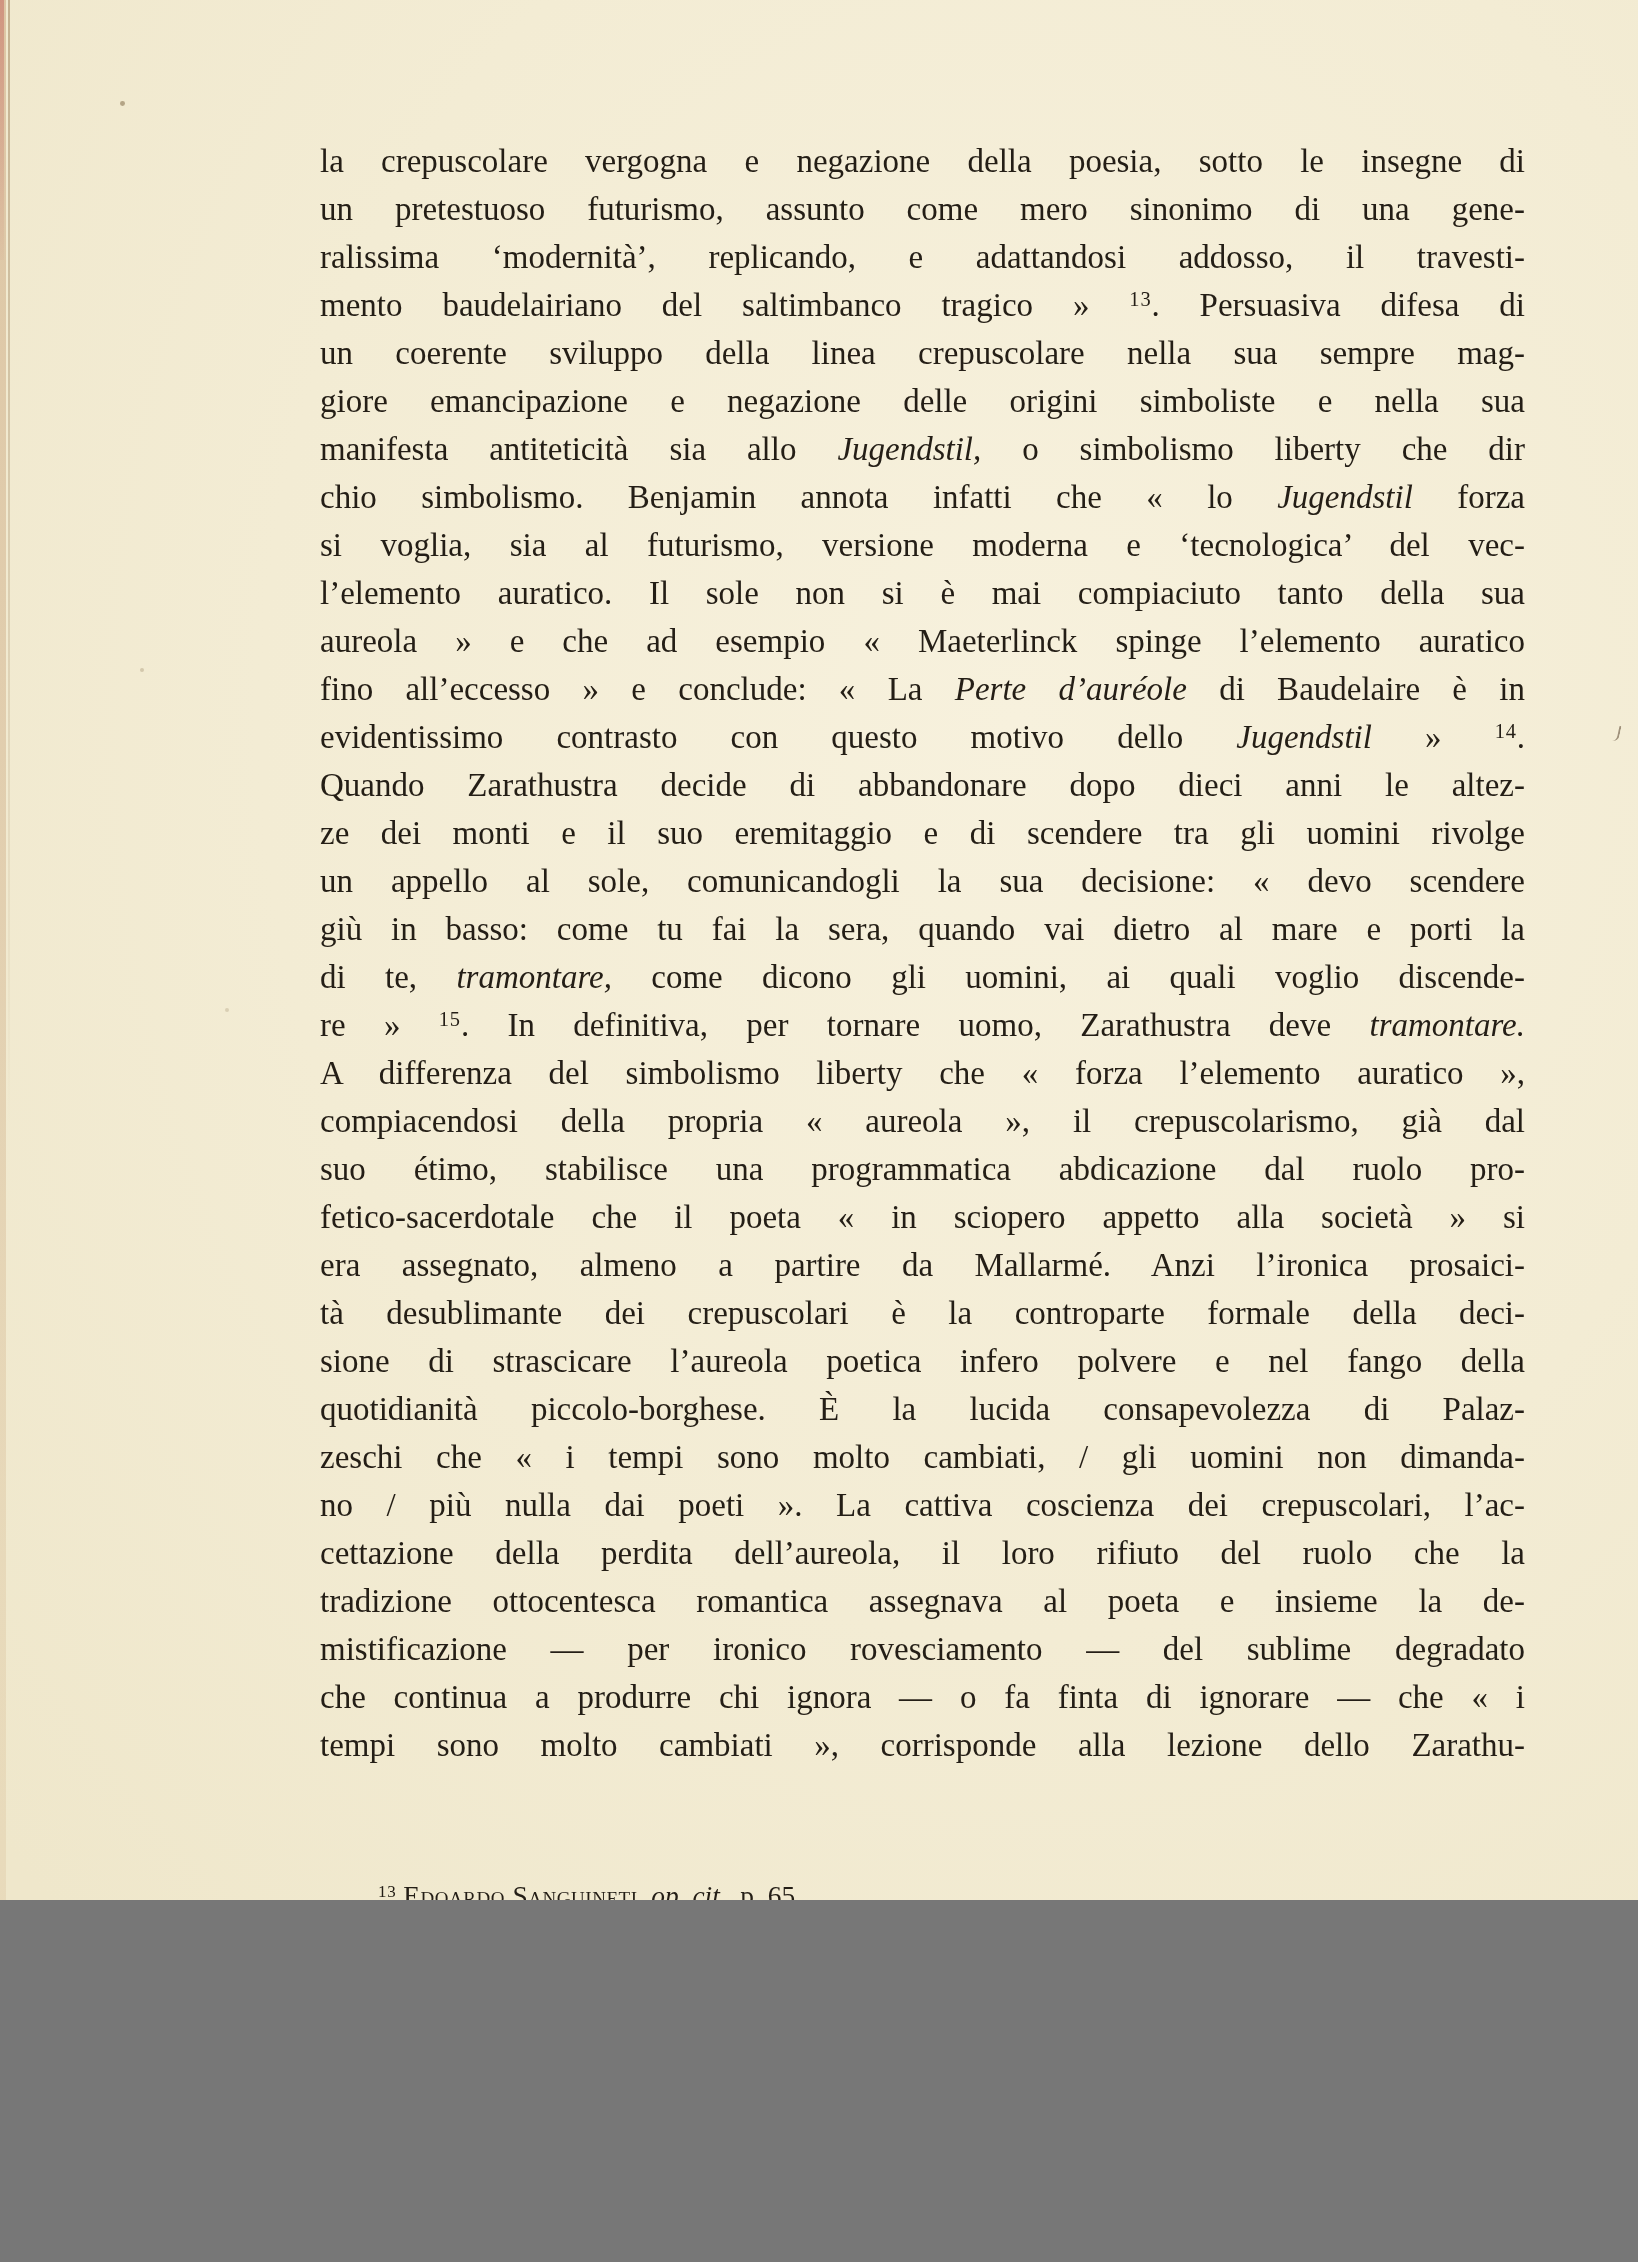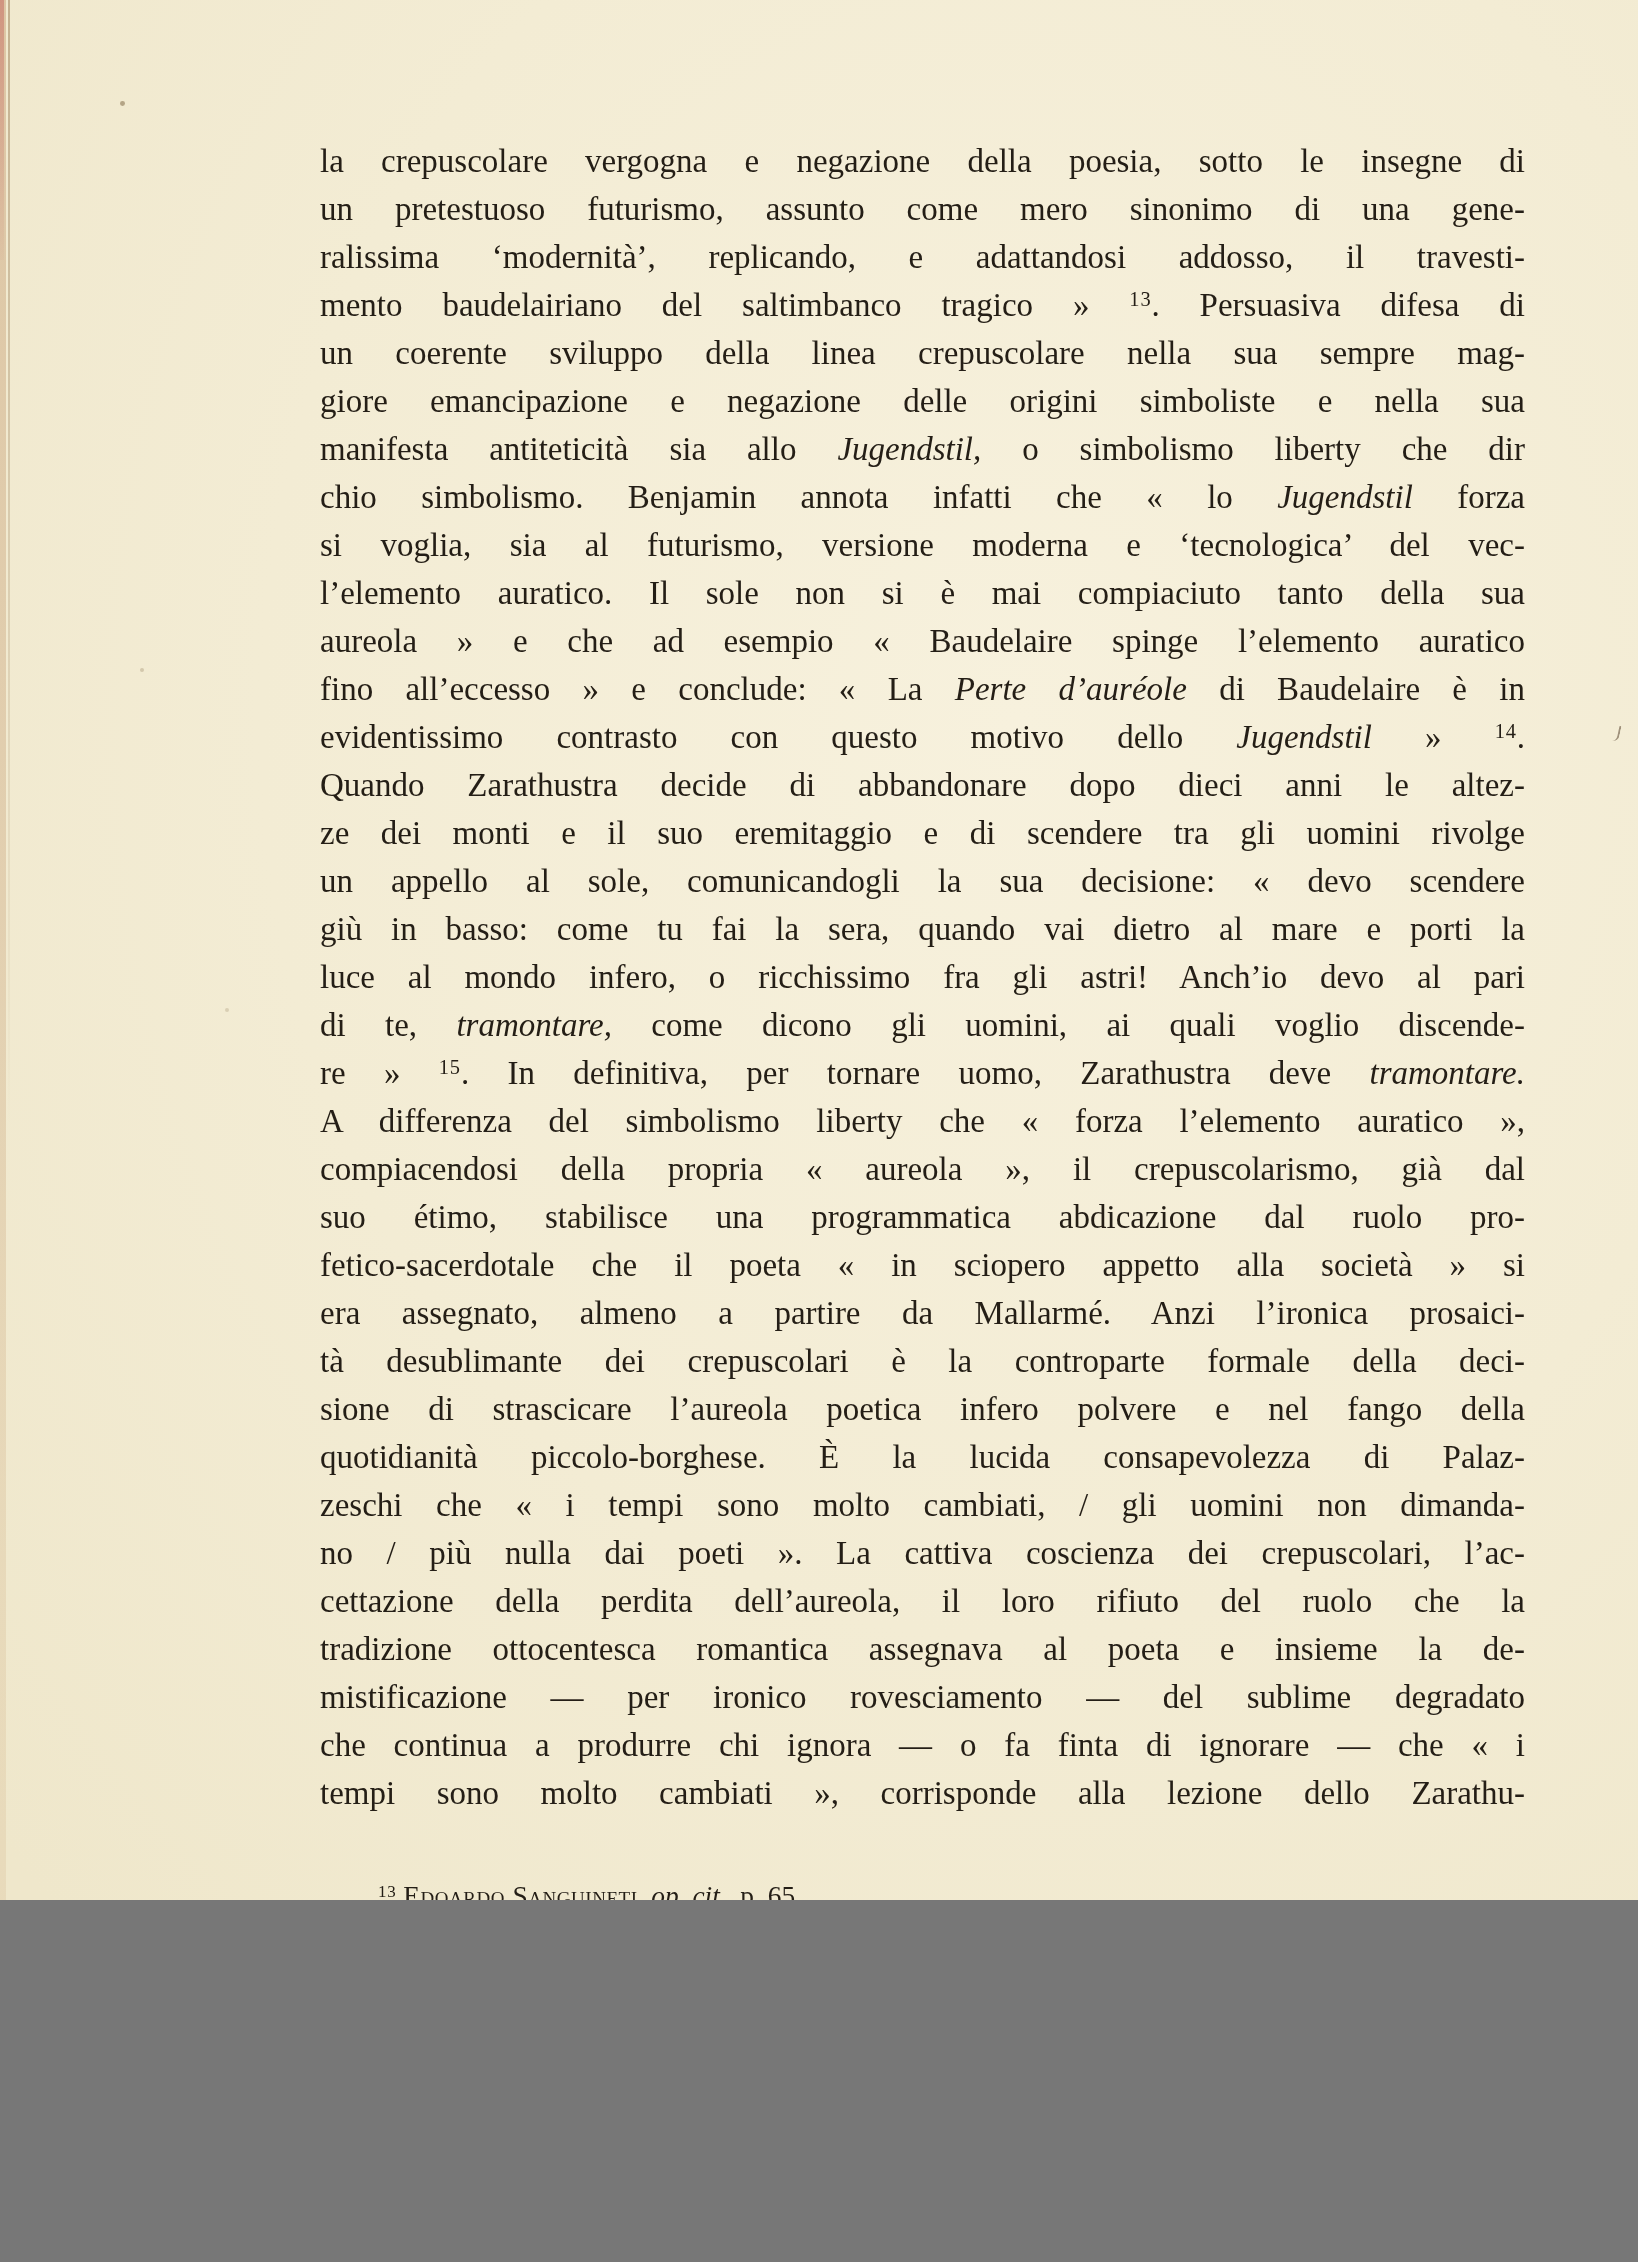--- a/index.html
+++ b/index.html
@@ -77,28 +77,27 @@
       <div class="bline"><span>la crepuscolare vergogna e negazione della poesia, sotto le insegne di</span></div>
       <div class="bline"><span>un pretestuoso futurismo, assunto come mero sinonimo di una gene-</span></div>
       <div class="bline"><span>ralissima ‘modernità’, replicando, e adattandosi addosso, il travesti-</span></div>
       <div class="bline"><span>mento baudelairiano del saltimbanco tragico » </span><span class="sup">13</span><span>. Persuasiva difesa di</span></div>
       <div class="bline"><span>un coerente sviluppo della linea crepuscolare nella sua sempre mag-</span></div>
       <div class="bline"><span>giore emancipazione e negazione delle origini simboliste e nella sua</span></div>
       <div class="bline"><span>manifesta antiteticità sia allo </span><span class="i">Jugendstil,</span><span> o simbolismo liberty che dir</span></div>
       <div class="bline"><span>chio simbolismo. Benjamin annota infatti che « lo </span><span class="i">Jugendstil</span><span> forza</span></div>
       <div class="bline"><span>si voglia, sia al futurismo, versione moderna e ‘tecnologica’ del vec-</span></div>
       <div class="bline"><span>l’elemento auratico. Il sole non si è mai compiaciuto tanto della sua</span></div>
-      <div class="bline"><span>aureola » e che ad esempio « Baudelaire spinge l’elemento auratico</span></div>
+      <div class="bline"><span>aureola » e che ad esempio « Maeterlinck spinge l’elemento auratico</span></div>
       <div class="bline"><span>fino all’eccesso » e conclude: « La </span><span class="i">Perte d’auréole</span><span> di Baudelaire è in</span></div>
       <div class="bline"><span>evidentissimo contrasto con questo motivo dello </span><span class="i">Jugendstil</span><span> » </span><span class="sup">14</span><span>.</span></div>
       <div class="bline"><span>Quando Zarathustra decide di abbandonare dopo dieci anni le altez-</span></div>
       <div class="bline"><span>ze dei monti e il suo eremitaggio e di scendere tra gli uomini rivolge</span></div>
       <div class="bline"><span>un appello al sole, comunicandogli la sua decisione: « devo scendere</span></div>
       <div class="bline"><span>giù in basso: come tu fai la sera, quando vai dietro al mare e porti la</span></div>
-      <div class="bline"><span>luce al mondo infero, o ricchissimo fra gli astri! Anch’io devo al pari</span></div>
       <div class="bline"><span>di te, </span><span class="i">tramontare,</span><span> come dicono gli uomini, ai quali voglio discende-</span></div>
       <div class="bline"><span>re » </span><span class="sup">15</span><span>. In definitiva, per tornare uomo, Zarathustra deve </span><span class="i">tramontare.</span></div>
       <div class="bline"><span>A differenza del simbolismo liberty che « forza l’elemento auratico »,</span></div>
       <div class="bline"><span>compiacendosi della propria « aureola », il crepuscolarismo, già dal</span></div>
       <div class="bline"><span>suo étimo, stabilisce una programmatica abdicazione dal ruolo pro-</span></div>
       <div class="bline"><span>fetico-sacerdotale che il poeta « in sciopero appetto alla società » si</span></div>
       <div class="bline"><span>era assegnato, almeno a partire da Mallarmé. Anzi l’ironica prosaici-</span></div>
       <div class="bline"><span>tà desublimante dei crepuscolari è la controparte formale della deci-</span></div>
       <div class="bline"><span>sione di strascicare l’aureola poetica infero polvere e nel fango della</span></div>
       <div class="bline"><span>quotidianità piccolo-borghese. È la lucida consapevolezza di Palaz-</span></div>

